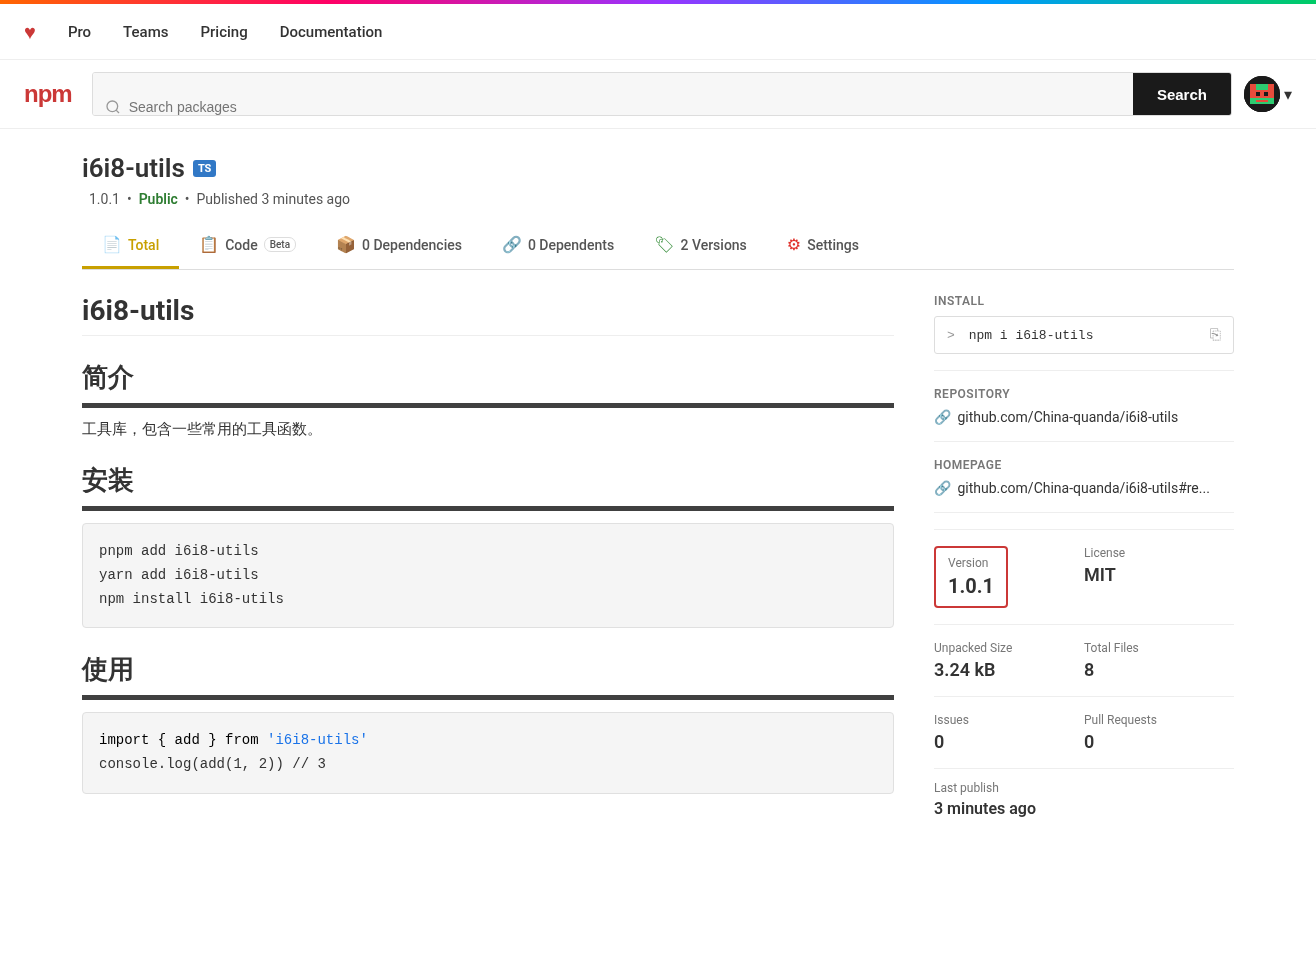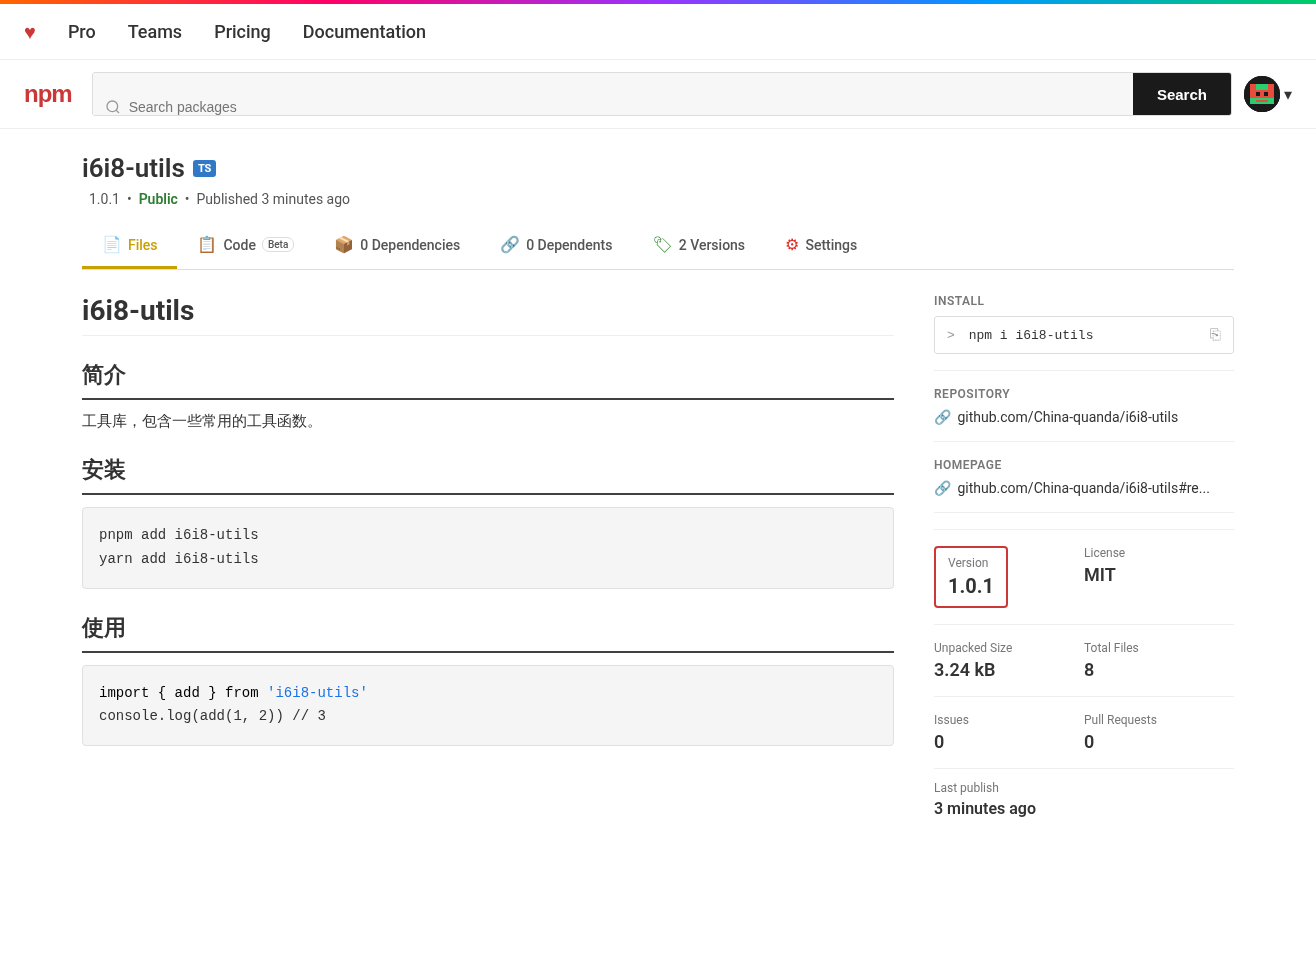--- a/index.html
+++ b/index.html
@@ -24,21 +24,21 @@
       color: #cb3837;
       margin-right: 16px;
     }
     .top-nav-links {
       display: flex;
       gap: 0;
     }
     .top-nav-links a {
       text-decoration: none;
       color: #333;
-      font-size: 18px;
+      font-size: 15px;
       font-weight: 500;
       padding: 0 16px;
       height: 56px;
       display: flex;
       align-items: center;
     }
 
     
     .search-row {
       display: flex;
@@ -200,25 +200,25 @@
 
     
     .readme-title {
       font-size: 28px;
       font-weight: 700;
       margin-bottom: 24px;
       padding-bottom: 8px;
       border-bottom: 1px solid #eee;
     }
     .section-heading {
-      font-size: 22px;
+      font-size: 26px;
       font-weight: 700;
       margin-bottom: 12px;
       padding-bottom: 8px;
-      border-bottom: 2px solid #404040;
+      border-bottom: 5px solid #404040;
     }
     .section-text {
       font-size: 15px;
       color: #333;
       margin-bottom: 24px;
     }
     .code-block {
       background: #f5f5f5;
       border: 1px solid #e0e0e0;
       border-radius: 4px;
@@ -385,21 +385,21 @@
       &nbsp;•&nbsp;
       <span class="public-badge">Public</span>
       &nbsp;•&nbsp;
       <span>Published 3 minutes ago</span>
     </div>
   </div>
 
   <div class="tabs">
     <a class="tab active">
       <span class="tab-icon tab-readme-icon">📄</span>
-      <span>Files</span>
+      <span>Total</span>
     </a>
     <a class="tab">
       <span class="tab-icon tab-code-icon">📋</span>
       <span>Code</span>
       <span class="beta-badge">Beta</span>
     </a>
     <a class="tab">
       <span class="tab-icon tab-deps-icon">📦</span>
       <span>0 Dependencies</span>
     </a>
@@ -422,20 +422,21 @@
     <div class="main-col">
       <h1 class="readme-title">i6i8-utils</h1>
 
       <h2 class="section-heading">简介</h2>
       <p class="section-text">工具库，包含一些常用的工具函数。</p>
 
       <h2 class="section-heading">安装</h2>
       <div class="code-block">
         <span class="line">pnpm add i6i8-utils</span>
         <span class="line">yarn add i6i8-utils</span>
+        <span class="line">npm install i6i8-utils</span>
       </div>
 
       <h2 class="section-heading">使用</h2>
       <div class="code-block">
         <span class="line">
           <span class="code-import-keyword">import { add } from </span><span class="code-string">'i6i8-utils'</span>
         </span>
         <span class="line">console.log(add(1, 2)) // 3</span>
       </div>
     </div>

